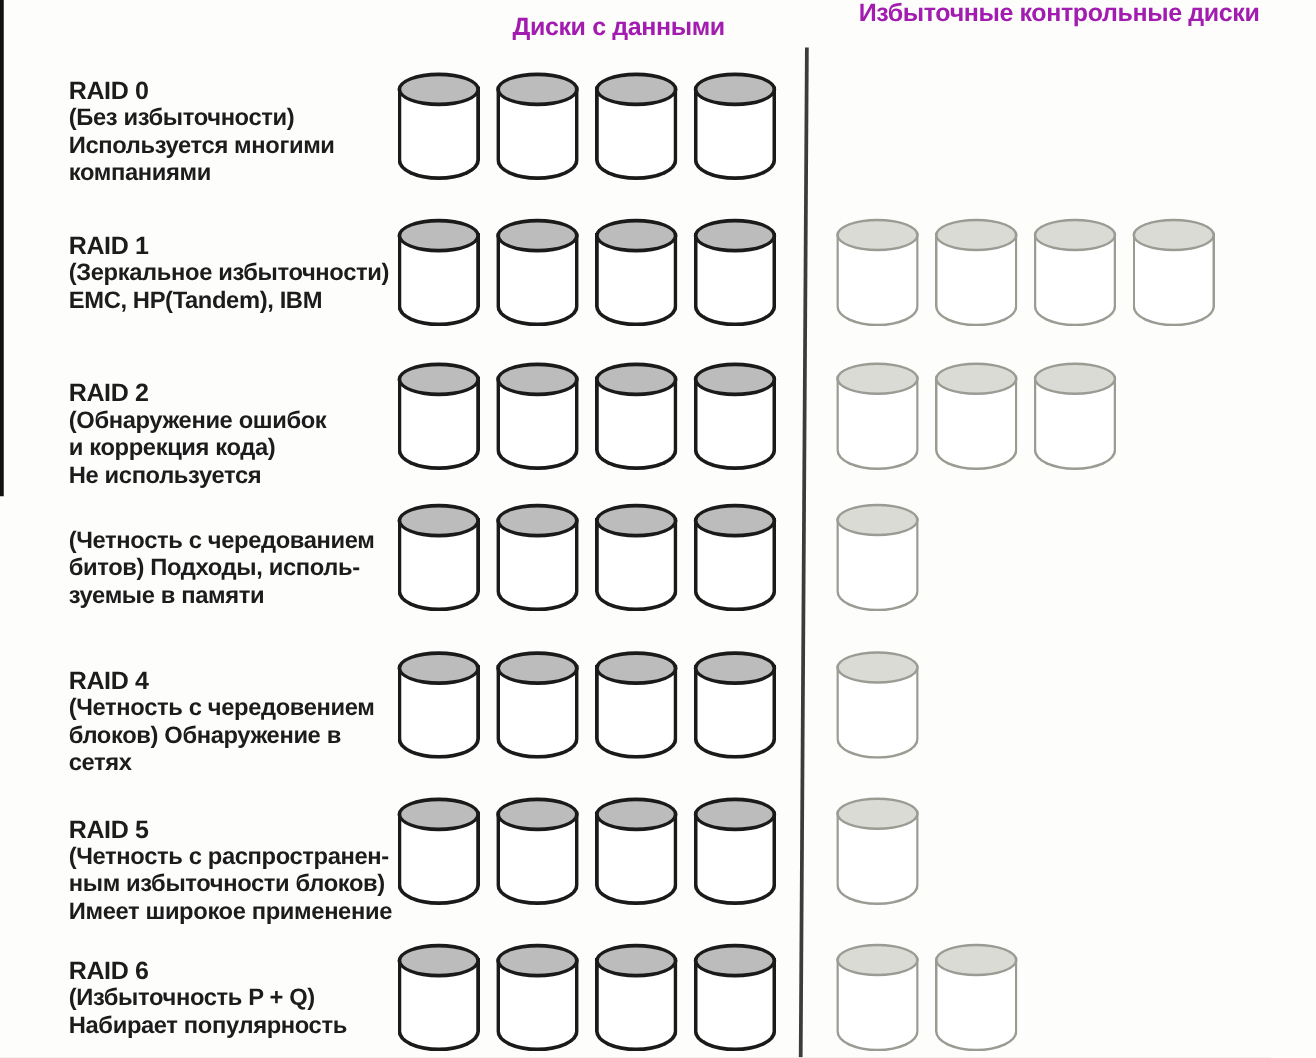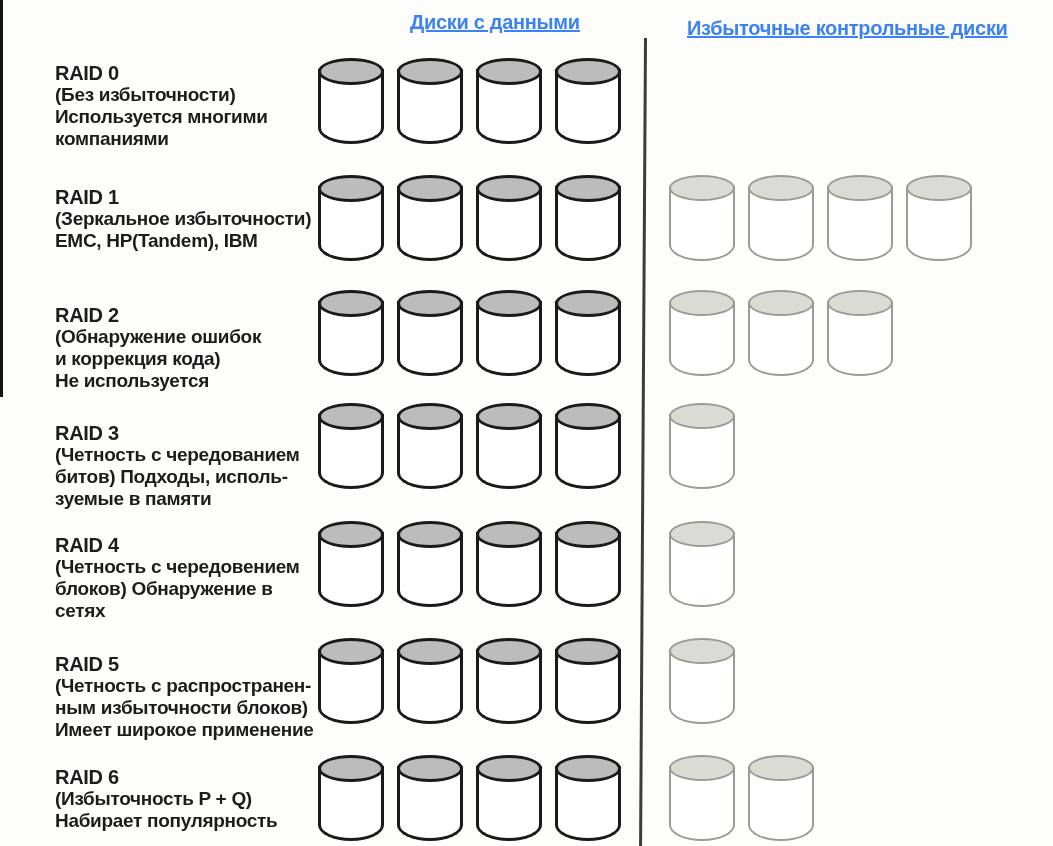--- a/index.html
+++ b/index.html
@@ -17,24 +17,24 @@
     background:#121212;
   }
   .divider{
     position:absolute;left:644px;top:38px;width:3px;height:808px;
     background:#3c3c3c;
     transform:rotate(0.35deg);transform-origin:top center;
   }
   .col-header{
     position:absolute;
     font-size:20px;font-weight:bold;letter-spacing:-0.3px;
-    white-space:nowrap;color:#3b82f6;text-decoration:underline;
+    white-space:nowrap;color:#a21caf;
   }
   #hdr-data{left:410px;top:11px;}
-  #hdr-check{left:687px;top:17px;}
+  #hdr-check{left:687px;top:0;}
 
   .row{position:absolute;left:0;width:1053px;height:92px;}
   .label{
     position:absolute;left:55px;width:270px;
     font-weight:bold;letter-spacing:-0.3px;line-height:22px;color:#1c1c1c;
   }
   .raid-name{font-size:20px;}
   .raid-desc{font-size:19px;white-space:pre-line;}
 
   .disk-group{position:absolute;top:0;display:flex;gap:13px;}
@@ -126,21 +126,20 @@
       </div>
     <div class="disk-group check">
         <div class="disk check"></div>
         <div class="disk check"></div>
         <div class="disk check"></div>
       </div>
   </div>
 
   <div class="row" style="top:403px;">
     <div class="label" style="top:19px">
-      <div class="raid-name">RAID 3</div>
       <div class="raid-desc">(Четность с чередованием
 битов) Подходы, исполь-
 зуемые в памяти</div>
     </div>
     <div class="disk-group data">
         <div class="disk data"></div>
         <div class="disk data"></div>
         <div class="disk data"></div>
         <div class="disk data"></div>
       </div>

